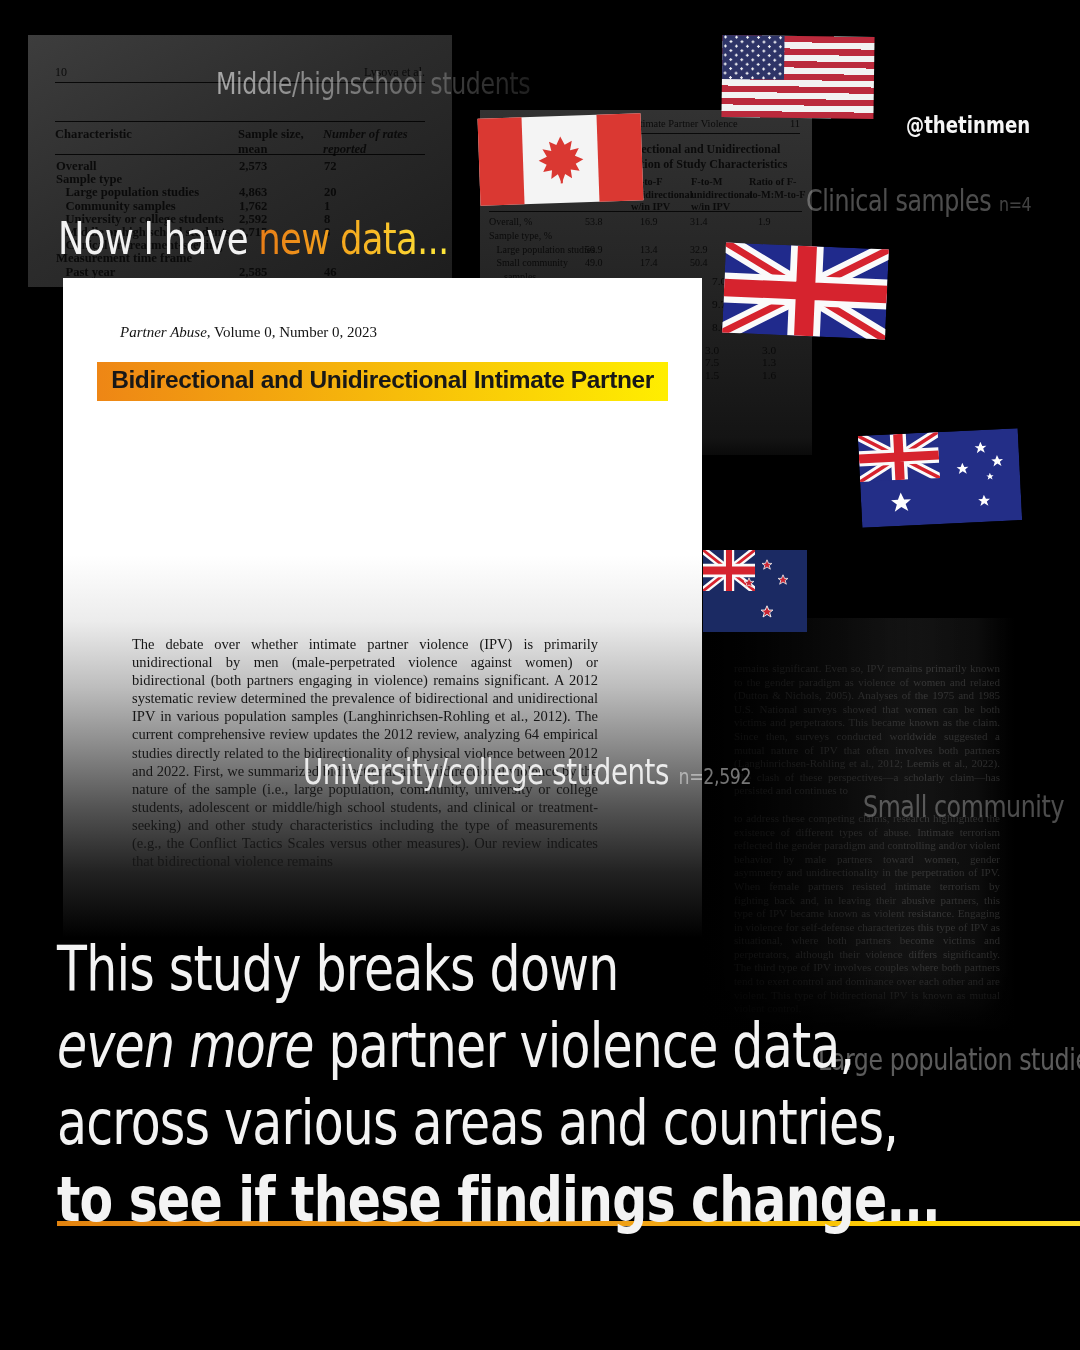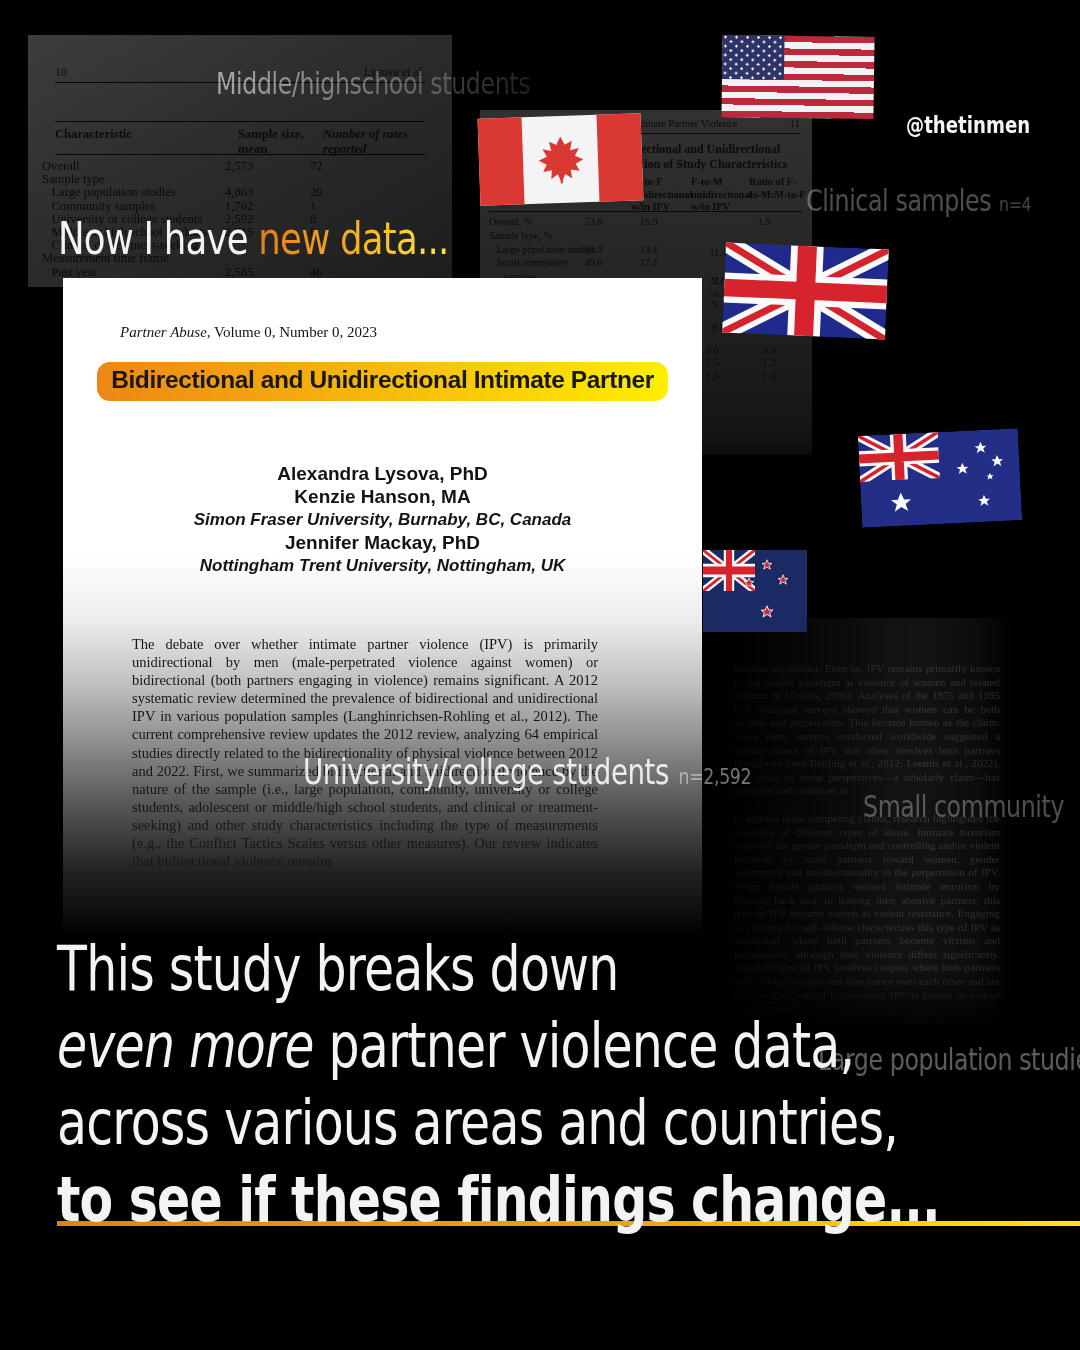--- a/index.html
+++ b/index.html
@@ -20,54 +20,54 @@
   #paper3 .inner p{margin:0 0 14px 0;}
   #paper3 .veil{position:absolute;inset:0;
           background:linear-gradient(90deg,rgba(0,0,0,.92) 0%,rgba(0,0,0,.45) 40%,rgba(0,0,0,.05) 72%,rgba(0,0,0,.35) 100%),
                      linear-gradient(0deg,#000 0%,rgba(0,0,0,0) 16%);}
   .rule{border-top:1.2px solid rgba(0,0,0,.85);}
 
   
   #paper1 .hdr{font-size:12px;top:30px;}
   #p1-title{left:27px;top:66px;width:380px;font-size:13.4px;font-weight:bold;}
   .t1ch{font-size:12.6px;font-weight:bold;white-space:pre-line;top:92px;}
-  #t1rows{left:14px;top:124px;width:372px;font-size:12.6px;}
+  #t1rows{left:28px;top:124px;width:372px;font-size:12.6px;font-weight:bold;}
   .t1row{position:relative;height:13.2px;}
   .t1row .rl{white-space:pre;}
   .t1row .rs{position:absolute;left:183px;}
   .t1row .rr{position:absolute;left:268px;}
 
   
   #p2-head{left:14px;top:8px;font-size:10.4px;}
   #p2-page{right:12px;top:8px;font-size:10.4px;}
   #p2-hrule{left:14px;right:12px;top:23px;border-top:1px solid rgba(0,0,0,.8);}
   #p2-title{left:80px;top:32px;font-size:12px;font-weight:bold;line-height:15px;white-space:pre-line;}
   .t2ch{font-size:10.3px;font-weight:bold;white-space:pre-line;top:66px;line-height:12.5px;}
   #p2-chrule{left:9px;right:10px;top:101px;border-top:1px solid rgba(0,0,0,.8);}
   #t2rows{left:9px;top:106px;width:316px;font-size:10px;}
   .t2row{position:relative;height:13.8px;}
   .t2row .rl{white-space:pre;}
   .t2row span{position:absolute;top:0;}
-  .t2row .v1{left:96px;}.t2row .v2{left:151px;}.t2row .v3{left:220px;margin-top:31px;}.t2row .v4{left:269px;}
+  .t2row .v1{left:96px;}.t2row .v2{left:151px;}.t2row .v3{left:201px;}.t2row .v4{left:269px;}
   #t2faint{left:9px;top:165px;width:316px;font-size:11.3px;}
   .fsingle{position:relative;height:23px;}
   .fsingle span{position:absolute;left:223px;text-align:right;}
   .fpair{position:relative;height:12.3px;}
   .fpair .fa{position:absolute;left:216px;}
   .fpair .fb{position:absolute;left:273px;}
 
   
   #whitepage{left:63px;top:278px;width:639px;height:660px;z-index:10;
       background:linear-gradient(180deg,#fff 0%,#fff 42%,#ececec 52%,#bdbdbd 62%,#8a8a8a 71%,#555 80%,#222 90%,#000 100%);
       font-family:"Liberation Serif",serif;color:#141414;}
   #journal-line{left:57px;top:46px;font-size:15px;}
   #title-wrap{left:0;right:0;top:84px;text-align:center;z-index:2;}
   .band{display:inline-block;padding:4px 14px 7px 14px;
         font-family:"Liberation Sans",sans-serif;font-weight:bold;
-        font-size:24.5px;letter-spacing:-.4px;color:#181818;border-radius:13px;}
+        font-size:24.5px;letter-spacing:-.4px;color:#181818;}
   #band1{background:linear-gradient(90deg,#ee8615,#ffee00);}
   #band2{background:linear-gradient(90deg,#f5a312,#fff300);margin-top:0;}
   #authors{left:0;right:0;top:184px;text-align:center;line-height:23px;
            font-family:"Liberation Sans",sans-serif;}
   .a-name{font-weight:bold;font-size:19px;}
   .a-affil{font-weight:bold;font-style:italic;font-size:17px;}
   #abstract{left:69px;top:357px;width:466px;font-size:14.5px;line-height:18.1px;
             text-align:justify;color:#161616;}
 
   
@@ -281,33 +281,20 @@
   <div class="veil"></div>
 </div>
 
 <div id="whitepage" class="abs">
   <div class="abs" id="journal-line">
     <span style="font-style:italic;">Partner Abuse</span><span>, Volume 0, Number 0, 2023</span>
   </div>
   <div class="abs" id="title-wrap">
     <div><span class="band" id="band1">Bidirectional and Unidirectional Intimate Partner</span></div>
   </div>
-  <div class="abs" id="authors">
-
-      <div class="a-name">Alexandra Lysova, PhD</div>
-
-      <div class="a-name">Kenzie Hanson, MA</div>
-
-      <div class="a-affil">Simon Fraser University, Burnaby, BC, Canada</div>
-
-      <div class="a-name">Jennifer Mackay, PhD</div>
-
-      <div class="a-affil">Nottingham Trent University, Nottingham, UK</div>
-
-  </div>
   <div class="abs" id="abstract">The debate over whether intimate partner violence (IPV) is primarily unidirectional by men (male-perpetrated violence against women) or bidirectional (both partners engaging in violence) remains significant. A 2012 systematic review determined the prevalence of bidirectional and unidirectional IPV in various population samples (Langhinrichsen-Rohling et al., 2012). The current comprehensive review updates the 2012 review, analyzing 64 empirical studies directly related to the bidirectionality of physical violence between 2012 and 2022. First, we summarized bidirectional and unidirectional violence by the nature of the sample (i.e., large population, community, university or college students, adolescent or middle/high school students, and clinical or treatment-seeking) and other study characteristics including the type of measurements (e.g., the Conflict Tactics Scales versus other measures). Our review indicates that bidirectional violence remains</div>
 </div>
 
 <div id="flag-us" class="abs flag">
   <div class="canton"></div>
 </div>
 
 <div id="flag-ca" class="abs flag">
   <div class="red l"></div>
   <div class="red r"></div>

